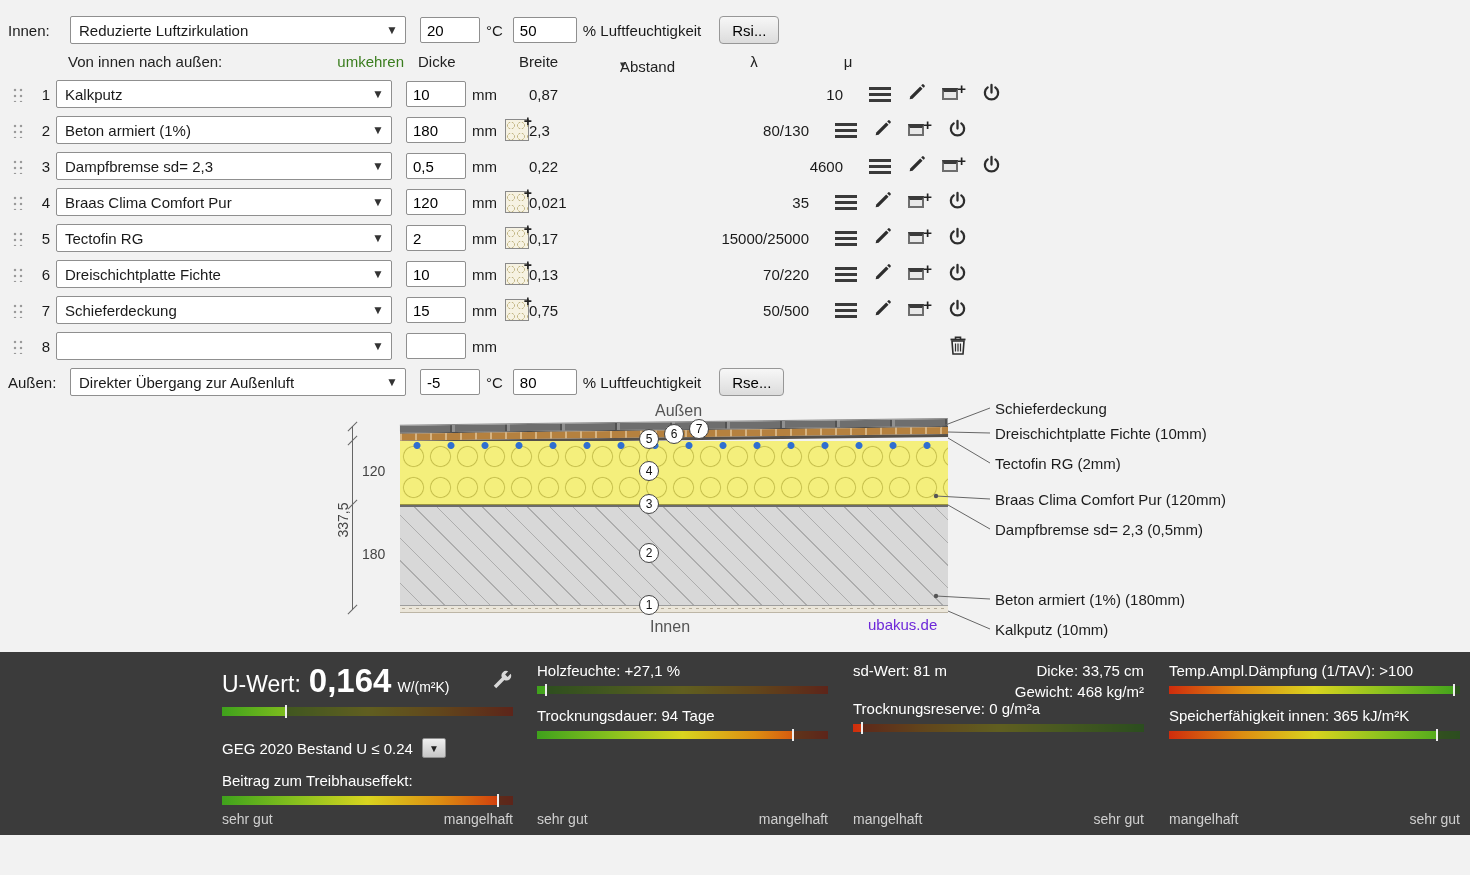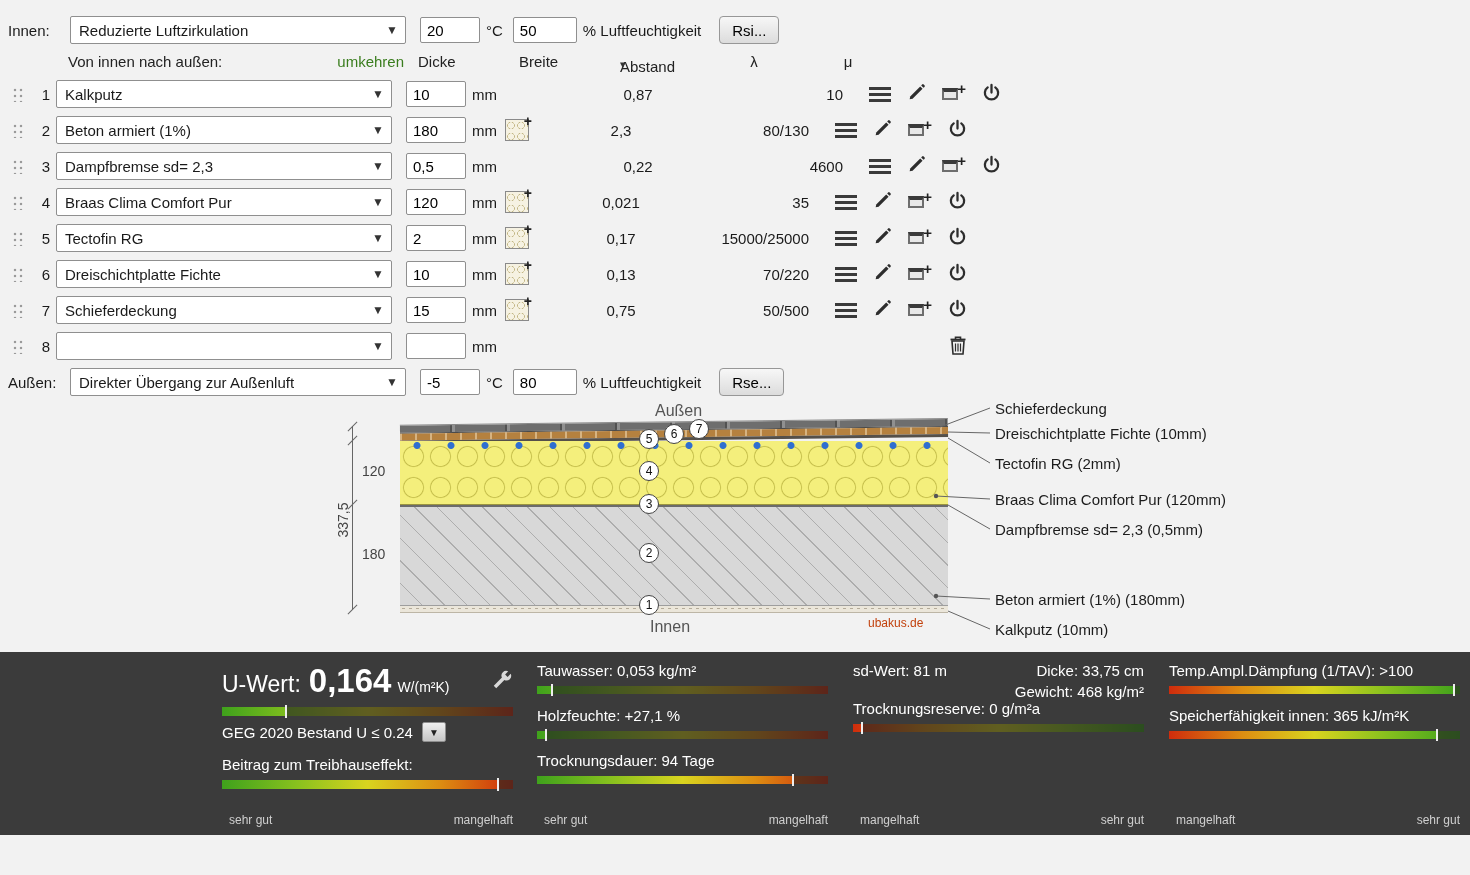--- a/index.html
+++ b/index.html
@@ -30,42 +30,42 @@
   .hdr span { position:absolute; top:5px; }
   .h-dir { left:68px; }
   .h-rev { left:336px; width:68px; text-align:right; color:#3a7d1e; cursor:pointer; }
   .h-dicke { left:418px; }
   .h-breite { left:519px; }
   .h-abstand { left:620px; cursor:pointer; }
   .h-abstand .dd { font-size:11px; color:#333; }
   .h-lambda { left:740px; width:28px; text-align:center; }
   .h-mu { left:834px; width:28px; text-align:center; }
 
-  .lam { width:218px; text-align:center; }
+  .lam { width:218px; text-align:left; }
   .mu  { width:96px; text-align:right; }
   .icons { display:flex; align-items:center; margin-left:26px; gap:16px; }
 
   
   .ic { cursor:pointer; display:inline-block; }
   .ic-menu { width:22px; height:15px;
              background:repeating-linear-gradient(#3a3a3a 0 3px, transparent 3px 6px); }
   .ic-tex { position:relative; width:24px; height:22px; margin-left:8px; border:1px solid #8a8a8a; background:#f6f2e2;
             background-image:radial-gradient(circle, transparent 40%, #b9ad76 46%, transparent 54%);
             background-size:10px 11px; cursor:pointer; }
   .ic-tex::after { content:"+"; position:absolute; right:-4px; top:-7px; font-size:14px; font-weight:bold; color:#222; background:transparent; }
   .addlayer { position:relative; width:24px; height:20px; }
   .addlayer .lay { position:absolute; left:0; top:4px; width:16px; height:12px; border:2px solid #6e6e6e; border-top:4px solid #3a3a3a; background:#e8e8e8; }
   .addlayer .plus { position:absolute; right:0; top:-4px; font-size:15px; font-weight:bold; color:#222; }
   .ic-trash { margin-left:80px; }
 
   
   .diagram { position:relative; height:252px; }
   .dg-abs { position:absolute; }
   .dg-text { color:#555; font-size:16px; }
-  .wm { color:#c2410c; font-size:12px; }
+  .wm { color:#6d28d9; font-size:15px; }
   .leads { position:absolute; left:0; top:0; pointer-events:none; }
 
   .sec-layer { position:absolute; left:400px; width:548px; }
   .roof-stack { transform:rotate(-0.7deg); transform-origin:40% 50%; }
   .slats { height:9px; background:repeating-linear-gradient(90deg,#6e6e6e 0 50px,#525252 50px 52px,#909090 52px 55px);
            border-top:1px solid #8a8a8a; border-bottom:1px solid #4a4a4a; }
   .wood { height:7px; background:#b5813f;
           background-image:repeating-linear-gradient(90deg, rgba(255,240,210,.45) 0 2px, transparent 2px 15px); }
   .tecto { height:3px; background:#55504a; }
   .drops { height:10px; background-image:radial-gradient(circle at 50% 45%, #2f6fd0 0 3px, transparent 4px);
@@ -104,29 +104,29 @@
   .uw-unit { font-size:14px; margin-left:6px; }
   .uw-wrench { margin-left:auto; align-self:center; cursor:pointer; }
 
   .bar { position:relative; height:8px; margin-top:7px;
          background:linear-gradient(to right,#3fa11c,#86c01e,#d9d41f,#dd8d12,#cf2c0c); }
   .bar.big { height:9px; }
   .bar.rev { background:linear-gradient(to right,#cf2c0c,#dd8d12,#d9d41f,#86c01e,#3fa11c); }
   .bar .dim { position:absolute; top:0; bottom:0; right:0; left:var(--pct,50%); background:rgba(33,33,33,.66); }
   .bar .mark { position:absolute; top:-2px; bottom:-2px; left:var(--pct,50%); width:2px; margin-left:-1px; background:#eee; }
 
-  .geg-line { display:flex; align-items:center; margin-top:6px; font-size:15px; }
+  .geg-line { display:flex; align-items:center; margin-top:22px; font-size:15px; }
   .geg-dd { margin-left:9px; width:24px; height:20px; background:linear-gradient(#efefef,#c6c6c6);
             border:1px solid #8e8e8e; border-radius:2px; color:#222; font-size:10px; text-align:center; line-height:19px; cursor:pointer; }
   .stat { margin-top:0; }
   .stat + .stat { margin-top:13px; }
   .stat .slabel { font-size:15px; }
   .mt { margin-top:14px; }
   .scale { position:absolute; left:0; right:0; bottom:8px; display:flex; justify-content:space-between;
-           font-size:12px; color:#cfcfcf;margin-left:7px; }
+           font-size:14px; color:#cfcfcf; }
   .kv-line { display:flex; justify-content:space-between; font-size:15px; }
   .kv-right { text-align:right; font-size:15px; margin-top:4px; }
 </style>
 </head>
 <body>
 
 <div class="app">
 
   <section class="form">
 
@@ -480,27 +480,20 @@
           </div>
       </div>
       <div class="scale">
         <span>sehr gut</span>
         <span>mangelhaft</span>
       </div>
     </div>
 
     <div class="col col2">
       <div class="stat">
-        <div class="slabel">Tauwasser: 0,053 kg/m²</div>
-        <div class="bar" style="--pct: 5%;">
-            <div class="dim"></div>
-            <div class="mark"></div>
-          </div>
-      </div>
-      <div class="stat">
         <div class="slabel">Holzfeuchte: +27,1 %</div>
         <div class="bar" style="--pct: 3%;">
             <div class="dim"></div>
             <div class="mark"></div>
           </div>
       </div>
       <div class="stat">
         <div class="slabel">Trocknungsdauer: 94 Tage</div>
         <div class="bar" style="--pct: 88%;">
             <div class="dim"></div>

